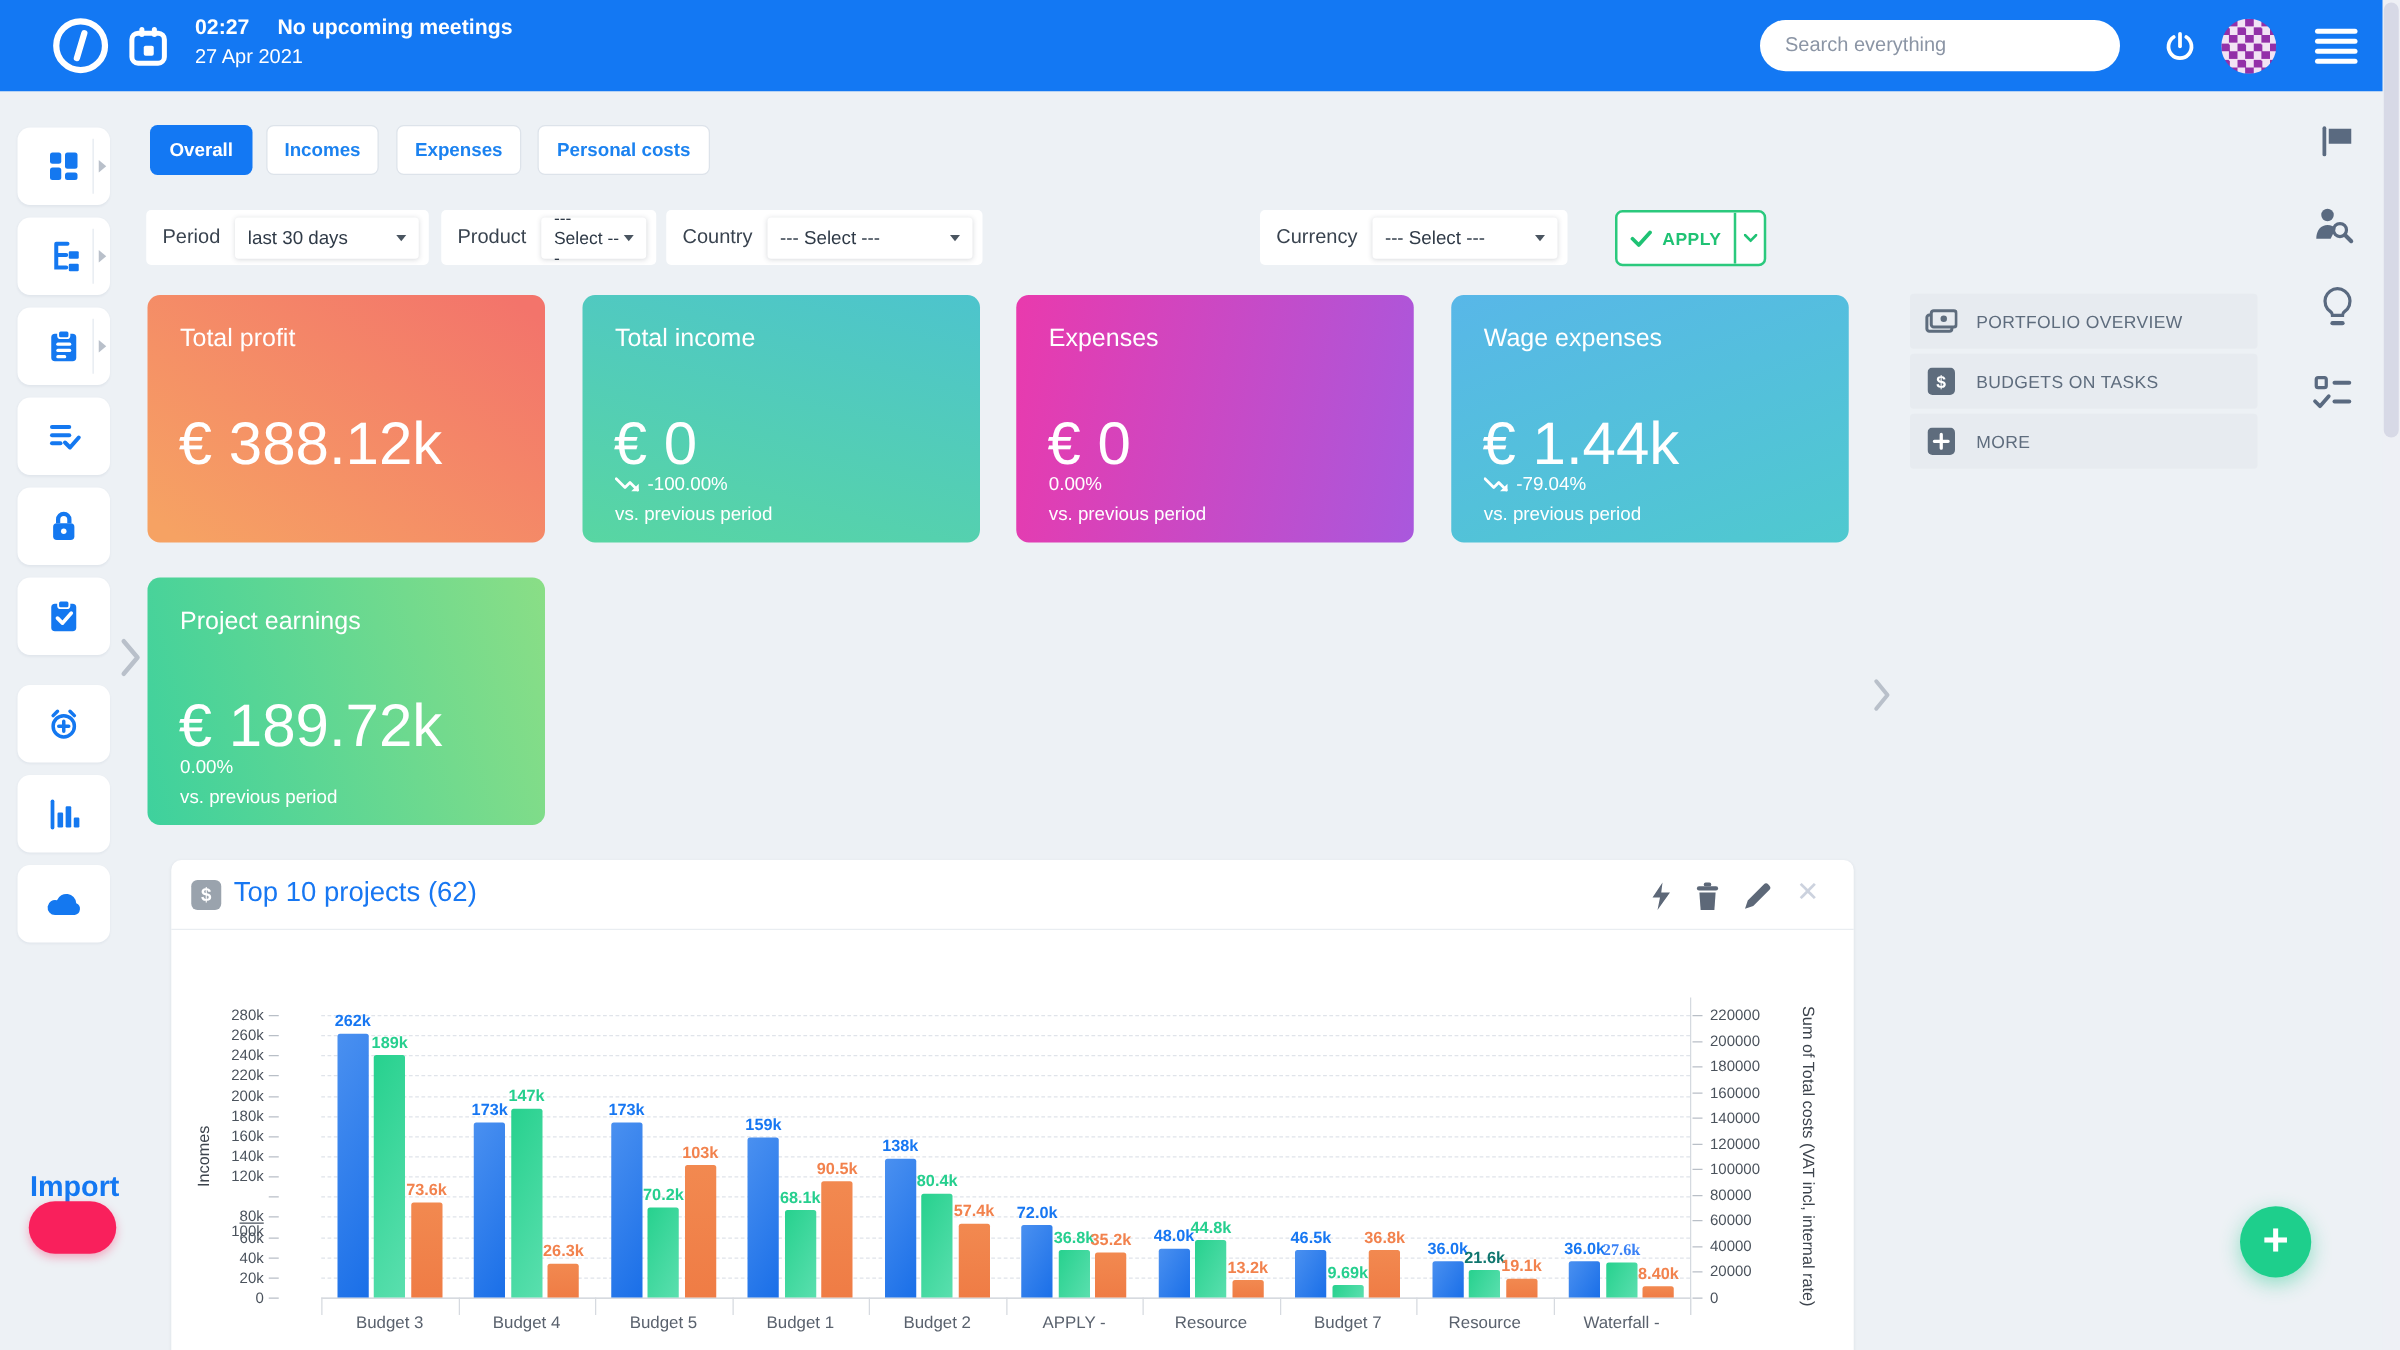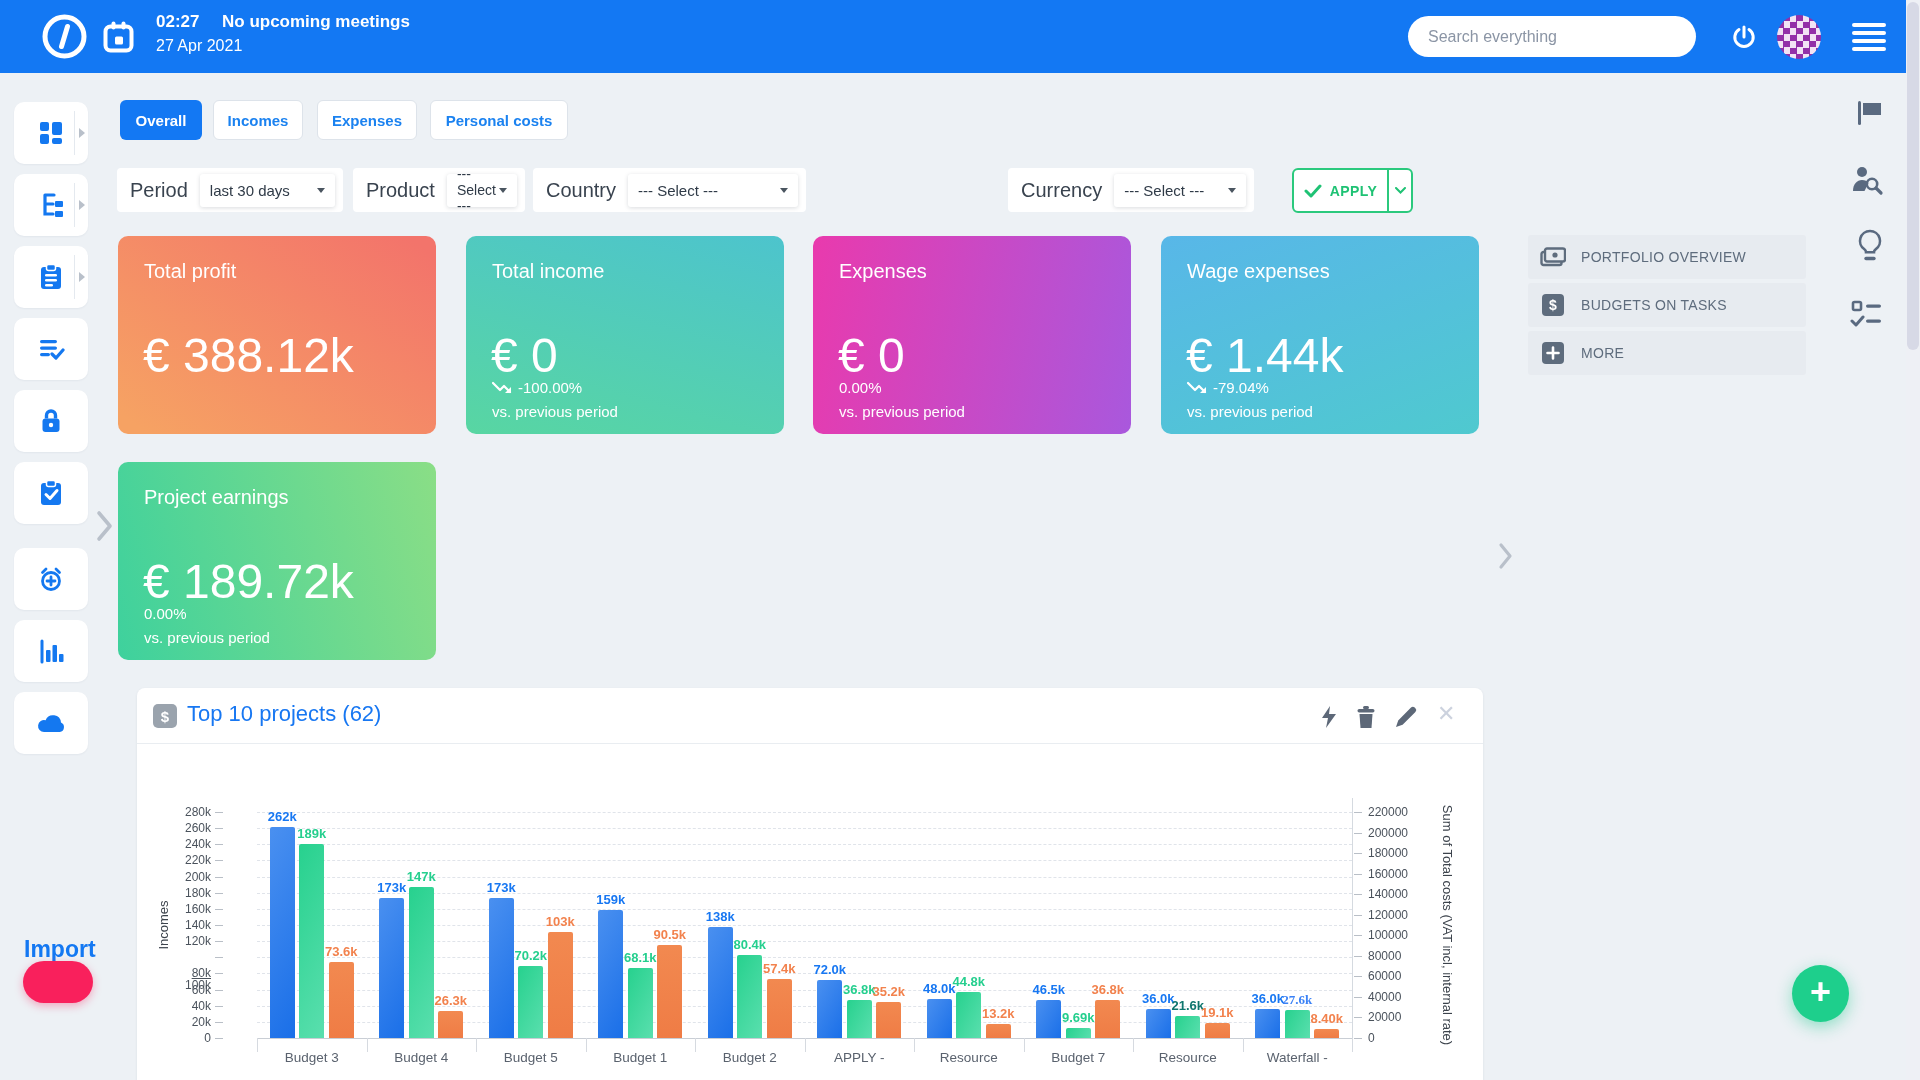--- a/index.html
+++ b/index.html
@@ -45,21 +45,21 @@
 
   
   .tab{position:absolute;top:100px;height:40px;border-radius:6px;display:flex;align-items:center;
        justify-content:center;font-size:15px;font-weight:bold;}
   .tab.active{background:#1378f3;color:#fff;}
   .tab.plain{background:#fff;color:#1b82f0;border:1px solid #dde3ea;}
 
   
   .fgroup{position:absolute;top:168px;height:44px;background:#fff;border-radius:4px;display:flex;
           align-items:center;padding:0 8px 0 13px;gap:12px;}
-  .flabel{font-size:20px;color:#39434f;white-space:nowrap;}
+  .flabel{font-size:16px;color:#39434f;white-space:nowrap;}
   .fselect{flex:1;height:33px;background:#fff;border-radius:3px;box-shadow:0 1px 4px rgba(50,60,80,.18);
            display:flex;align-items:center;padding:0 10px;font-size:15px;color:#2f3a47;}
   .fselect .caret{margin-left:auto;width:0;height:0;border-top:5px solid #4a5560;
            border-left:4.5px solid transparent;border-right:4.5px solid transparent;}
   .apply-btn{position:absolute;left:1292px;top:168px;height:45px;display:flex;background:#fff;
            border:2px solid #2bc97d;border-radius:6px;overflow:hidden;}
   .apply-main{width:93px;display:flex;align-items:center;justify-content:center;gap:8px;
            color:#1fc274;font-weight:bold;font-size:14px;letter-spacing:.4px;}
   .apply-caret{width:24px;border-left:2px solid #2bc97d;display:flex;align-items:center;justify-content:center;}
 
@@ -249,21 +249,21 @@
       <span class="caret"></span>
     </div>
   </div>
   <div class="fgroup" style="left:353px;width:172px">
     <span class="flabel">Product</span>
     <div class="fselect" style="font-size:14px">
       <span>--- Select ---</span>
       <span class="caret"></span>
     </div>
   </div>
-  <div class="fgroup" style="left:533px;width:273px">
+  <div class="fgroup" style="left:533px;width:253px">
     <span class="flabel">Country</span>
     <div class="fselect">
       <span>--- Select ---</span>
       <span class="caret"></span>
     </div>
   </div>
   <div class="fgroup" style="left:1008px;width:246px">
     <span class="flabel">Currency</span>
     <div class="fselect">
       <span>--- Select ---</span>

